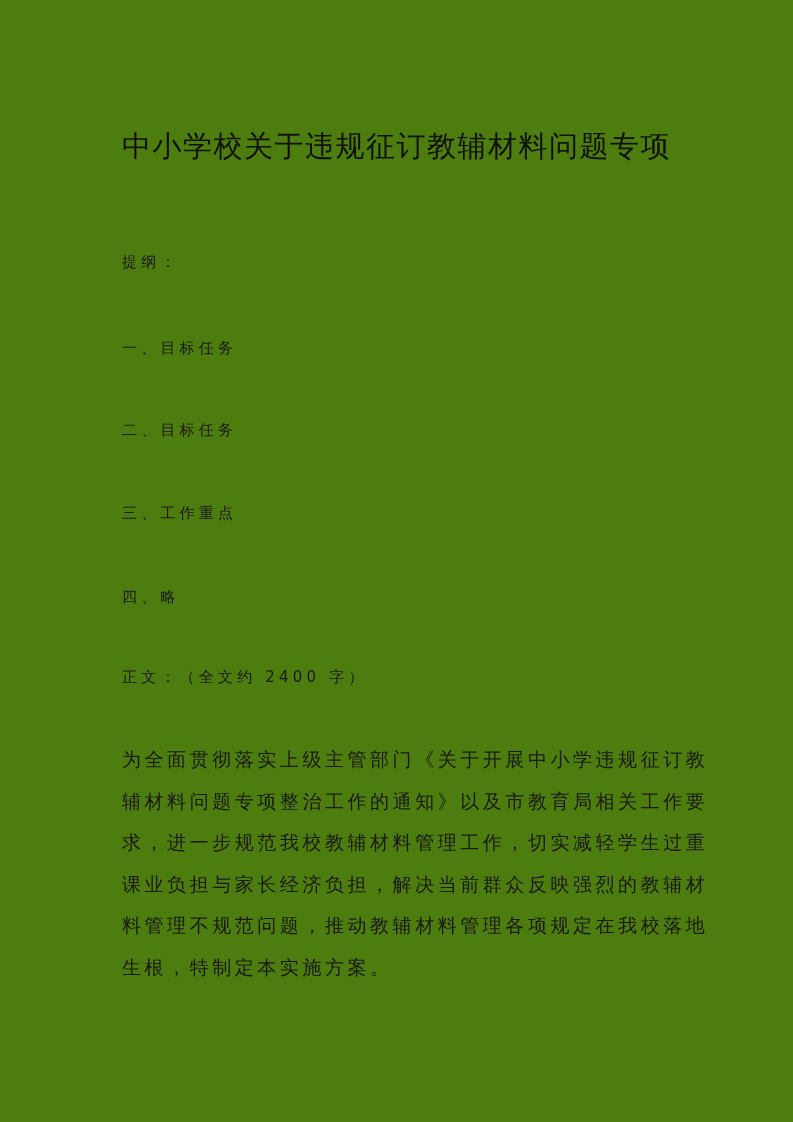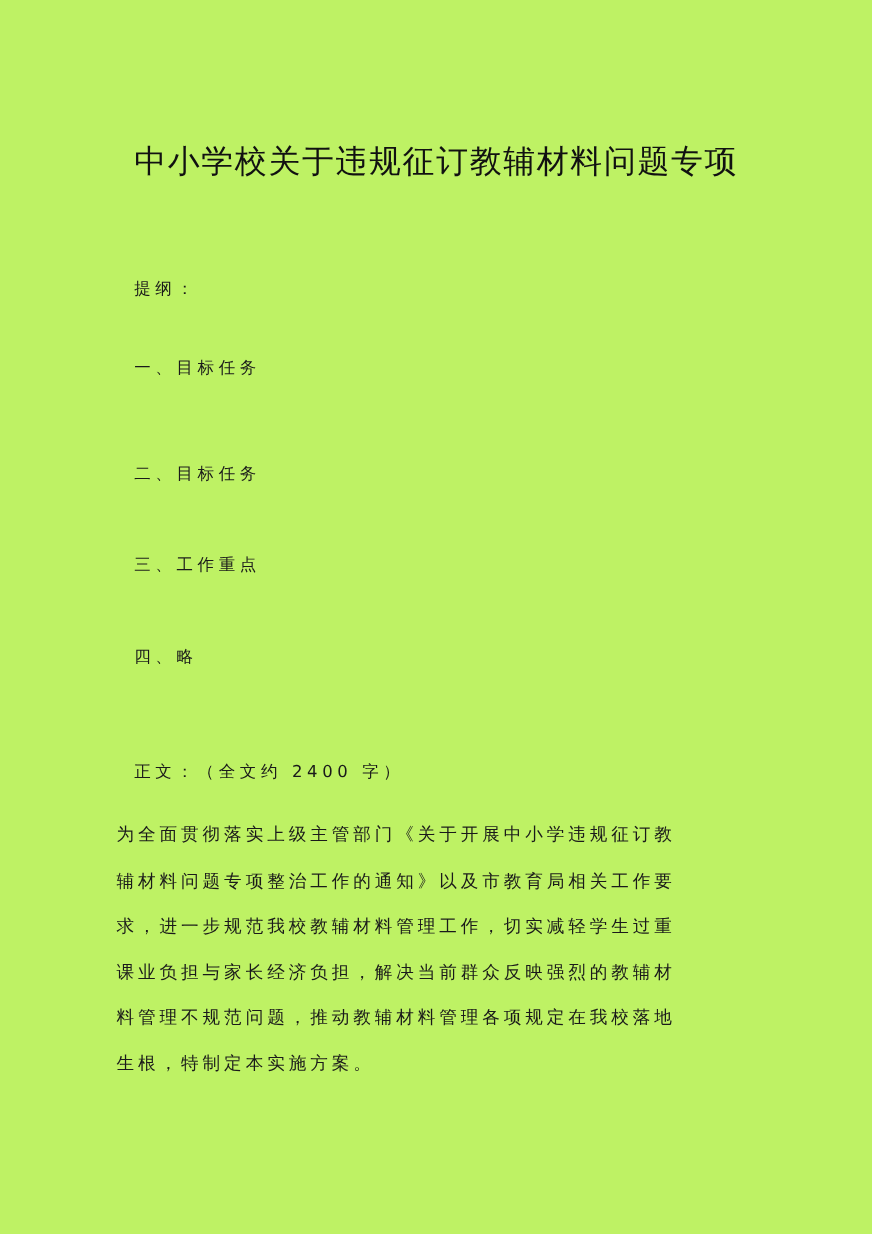--- a/index.html
+++ b/index.html
@@ -13,21 +13,21 @@
     position: relative;
     overflow: hidden;
     font-family: "DejaVu Sans", "Liberation Sans", sans-serif;
     color: #1a1a1a;
   }
   .page {
     position: absolute;
     left: 0; top: 0;
     width: 793px;
     height: 1122px;
-    background: #bef264;
+    background: #4d7c0f;
   }
   .title-line {
     position: absolute;
     left: 0;
     width: 793px;
     text-align: center;
     font-size: 29px;
     letter-spacing: 1.5px;
     color: #111111;
     white-space: nowrap;
@@ -38,31 +38,31 @@
   .line {
     position: absolute;
     left: 122px;
     font-size: 15px;
     letter-spacing: 4.2px;
     color: #1a1a1a;
     white-space: nowrap;
     line-height: 24px;
   }
   .outline-label { top: 250px; }
-  .outline-1 { top: 322px; }
+  .outline-1 { top: 336px; }
   .outline-2 { top: 418px; }
   .outline-3 { top: 501px; }
   .outline-4 { top: 585px; }
-  .body-label { top: 665px; margin-top: 24px; }
+  .body-label { top: 665px; }
 
   .para-line {
     position: absolute;
-    left: 106px;
+    left: 122px;
     width: 560px;
-    font-size: 16px;
+    font-size: 19px;
     letter-spacing: 3.55px;
     color: #1a1a1a;
     white-space: nowrap;
     line-height: 24px;
   }
   .p1 { top: 747px; }
   .p2 { top: 789px; }
   .p3 { top: 830px; }
   .p4 { top: 872px; }
   .p5 { top: 913px; }

